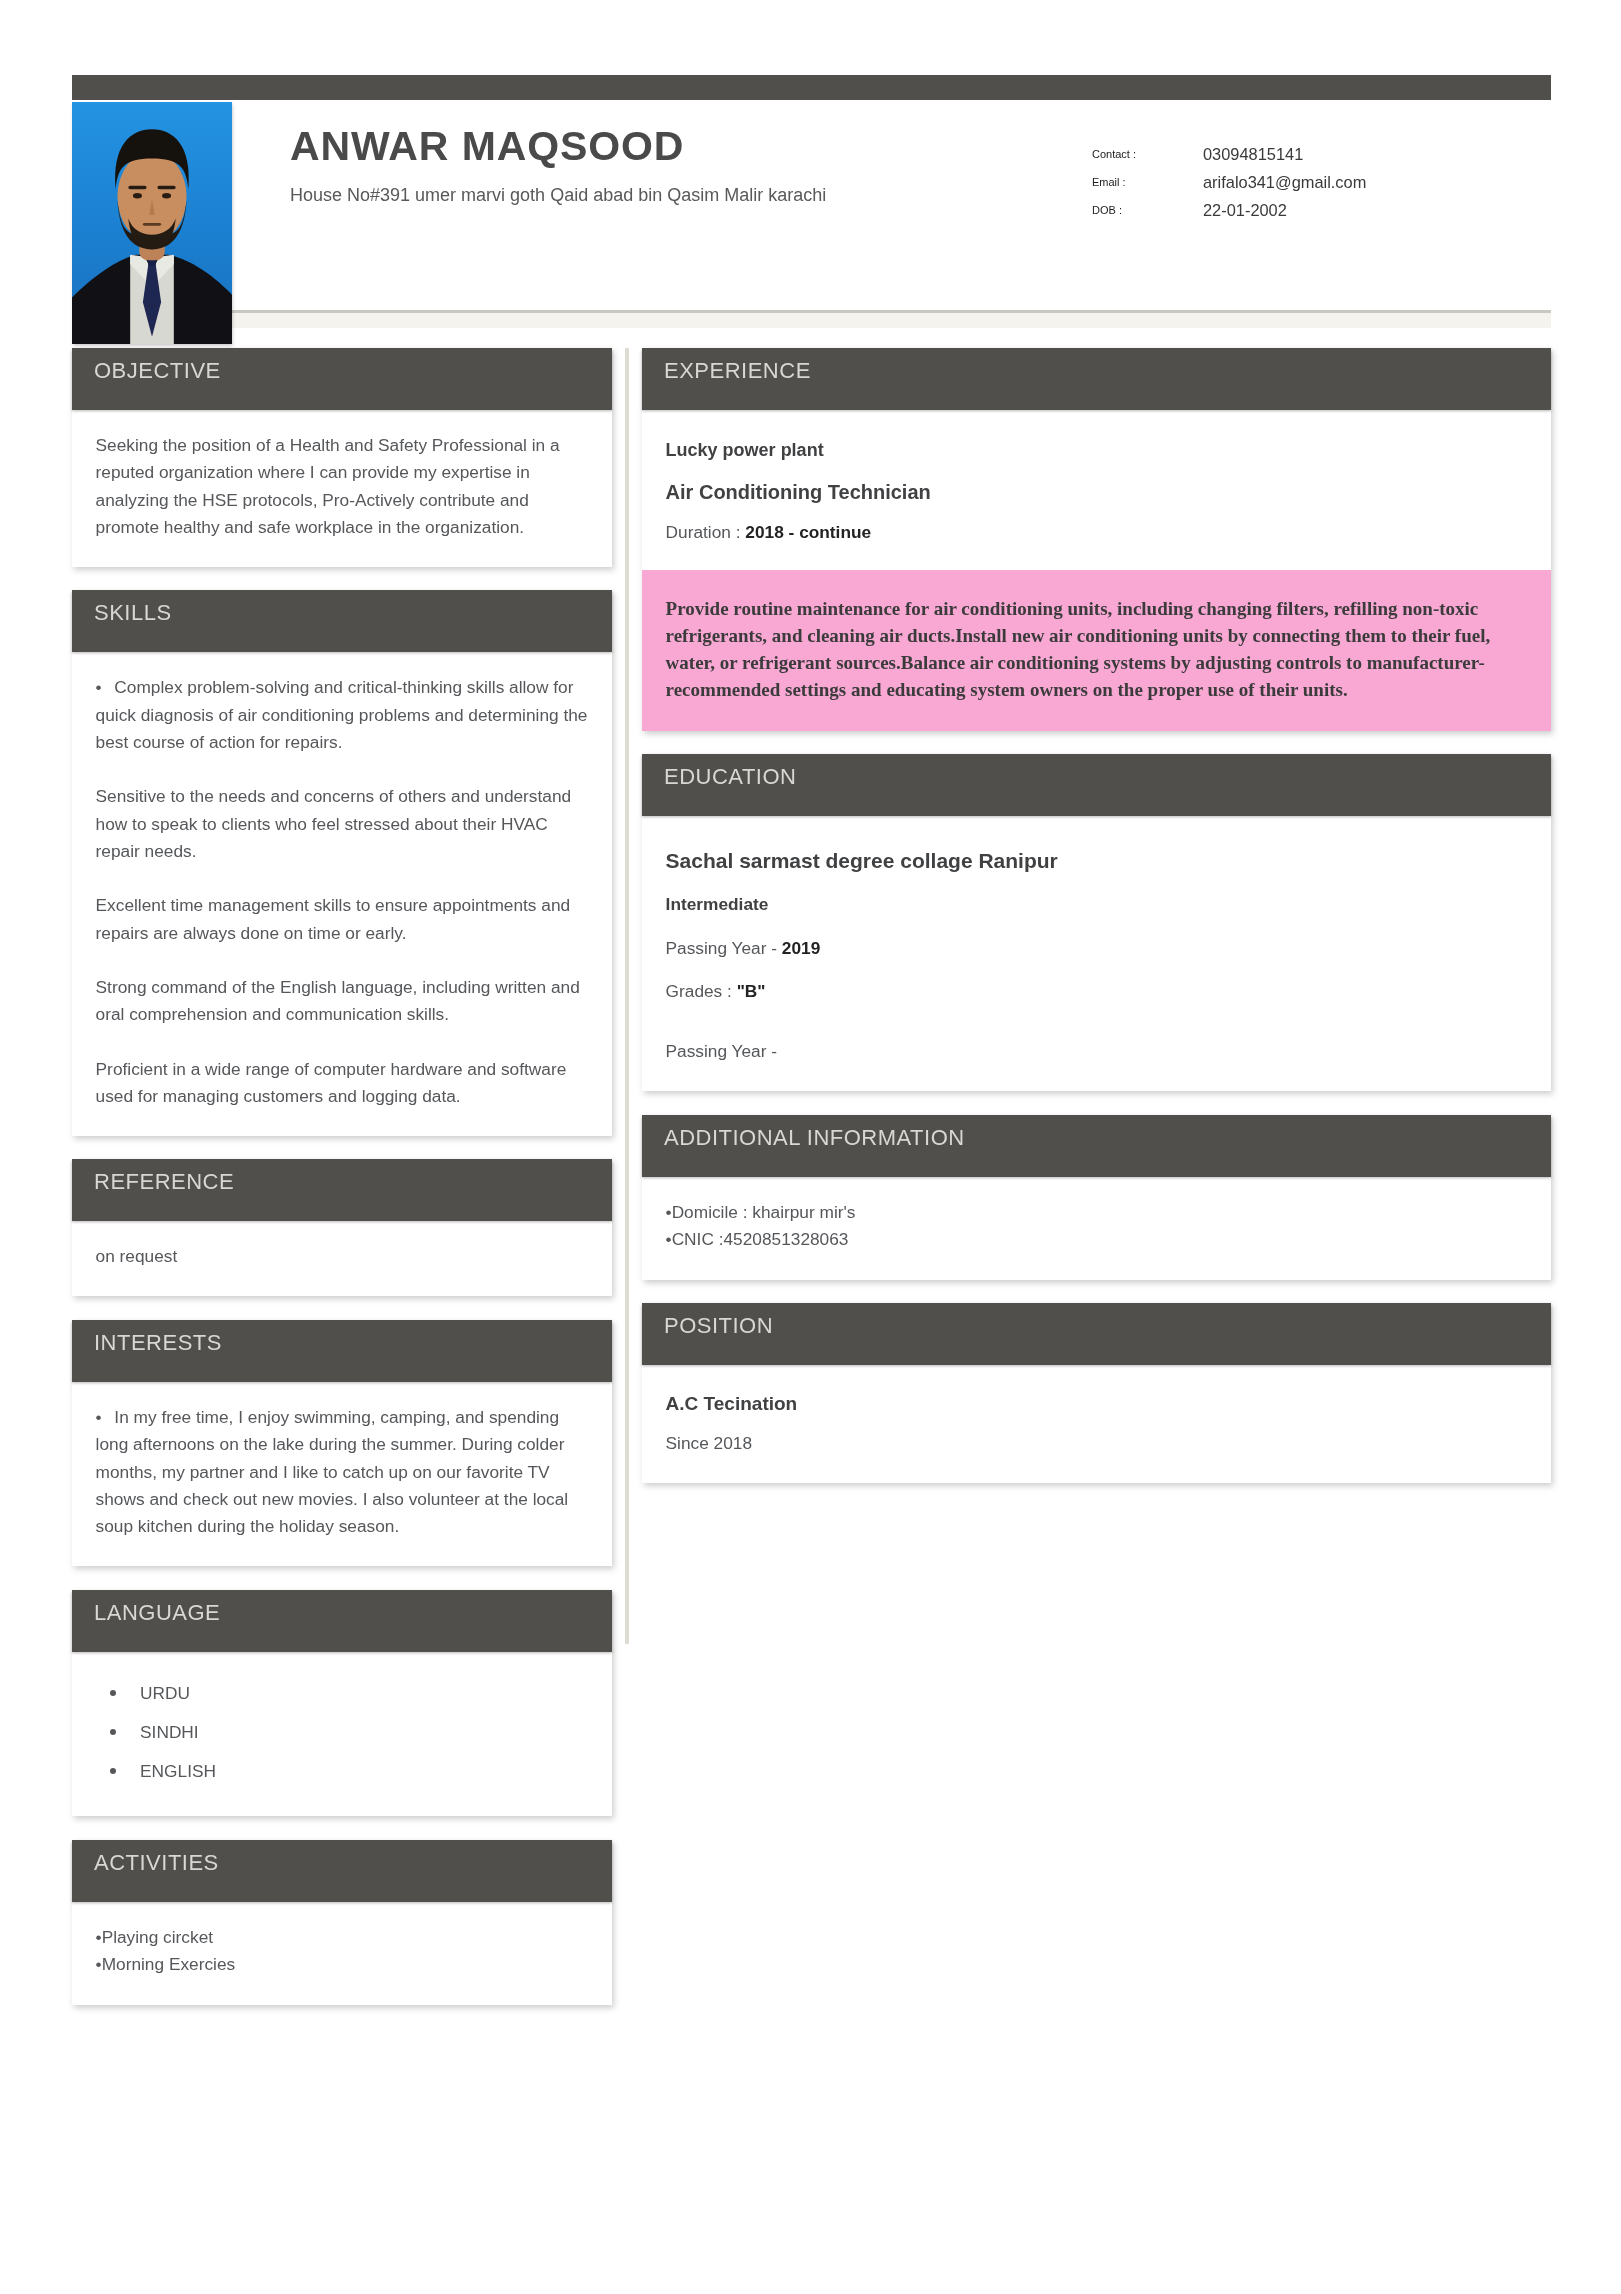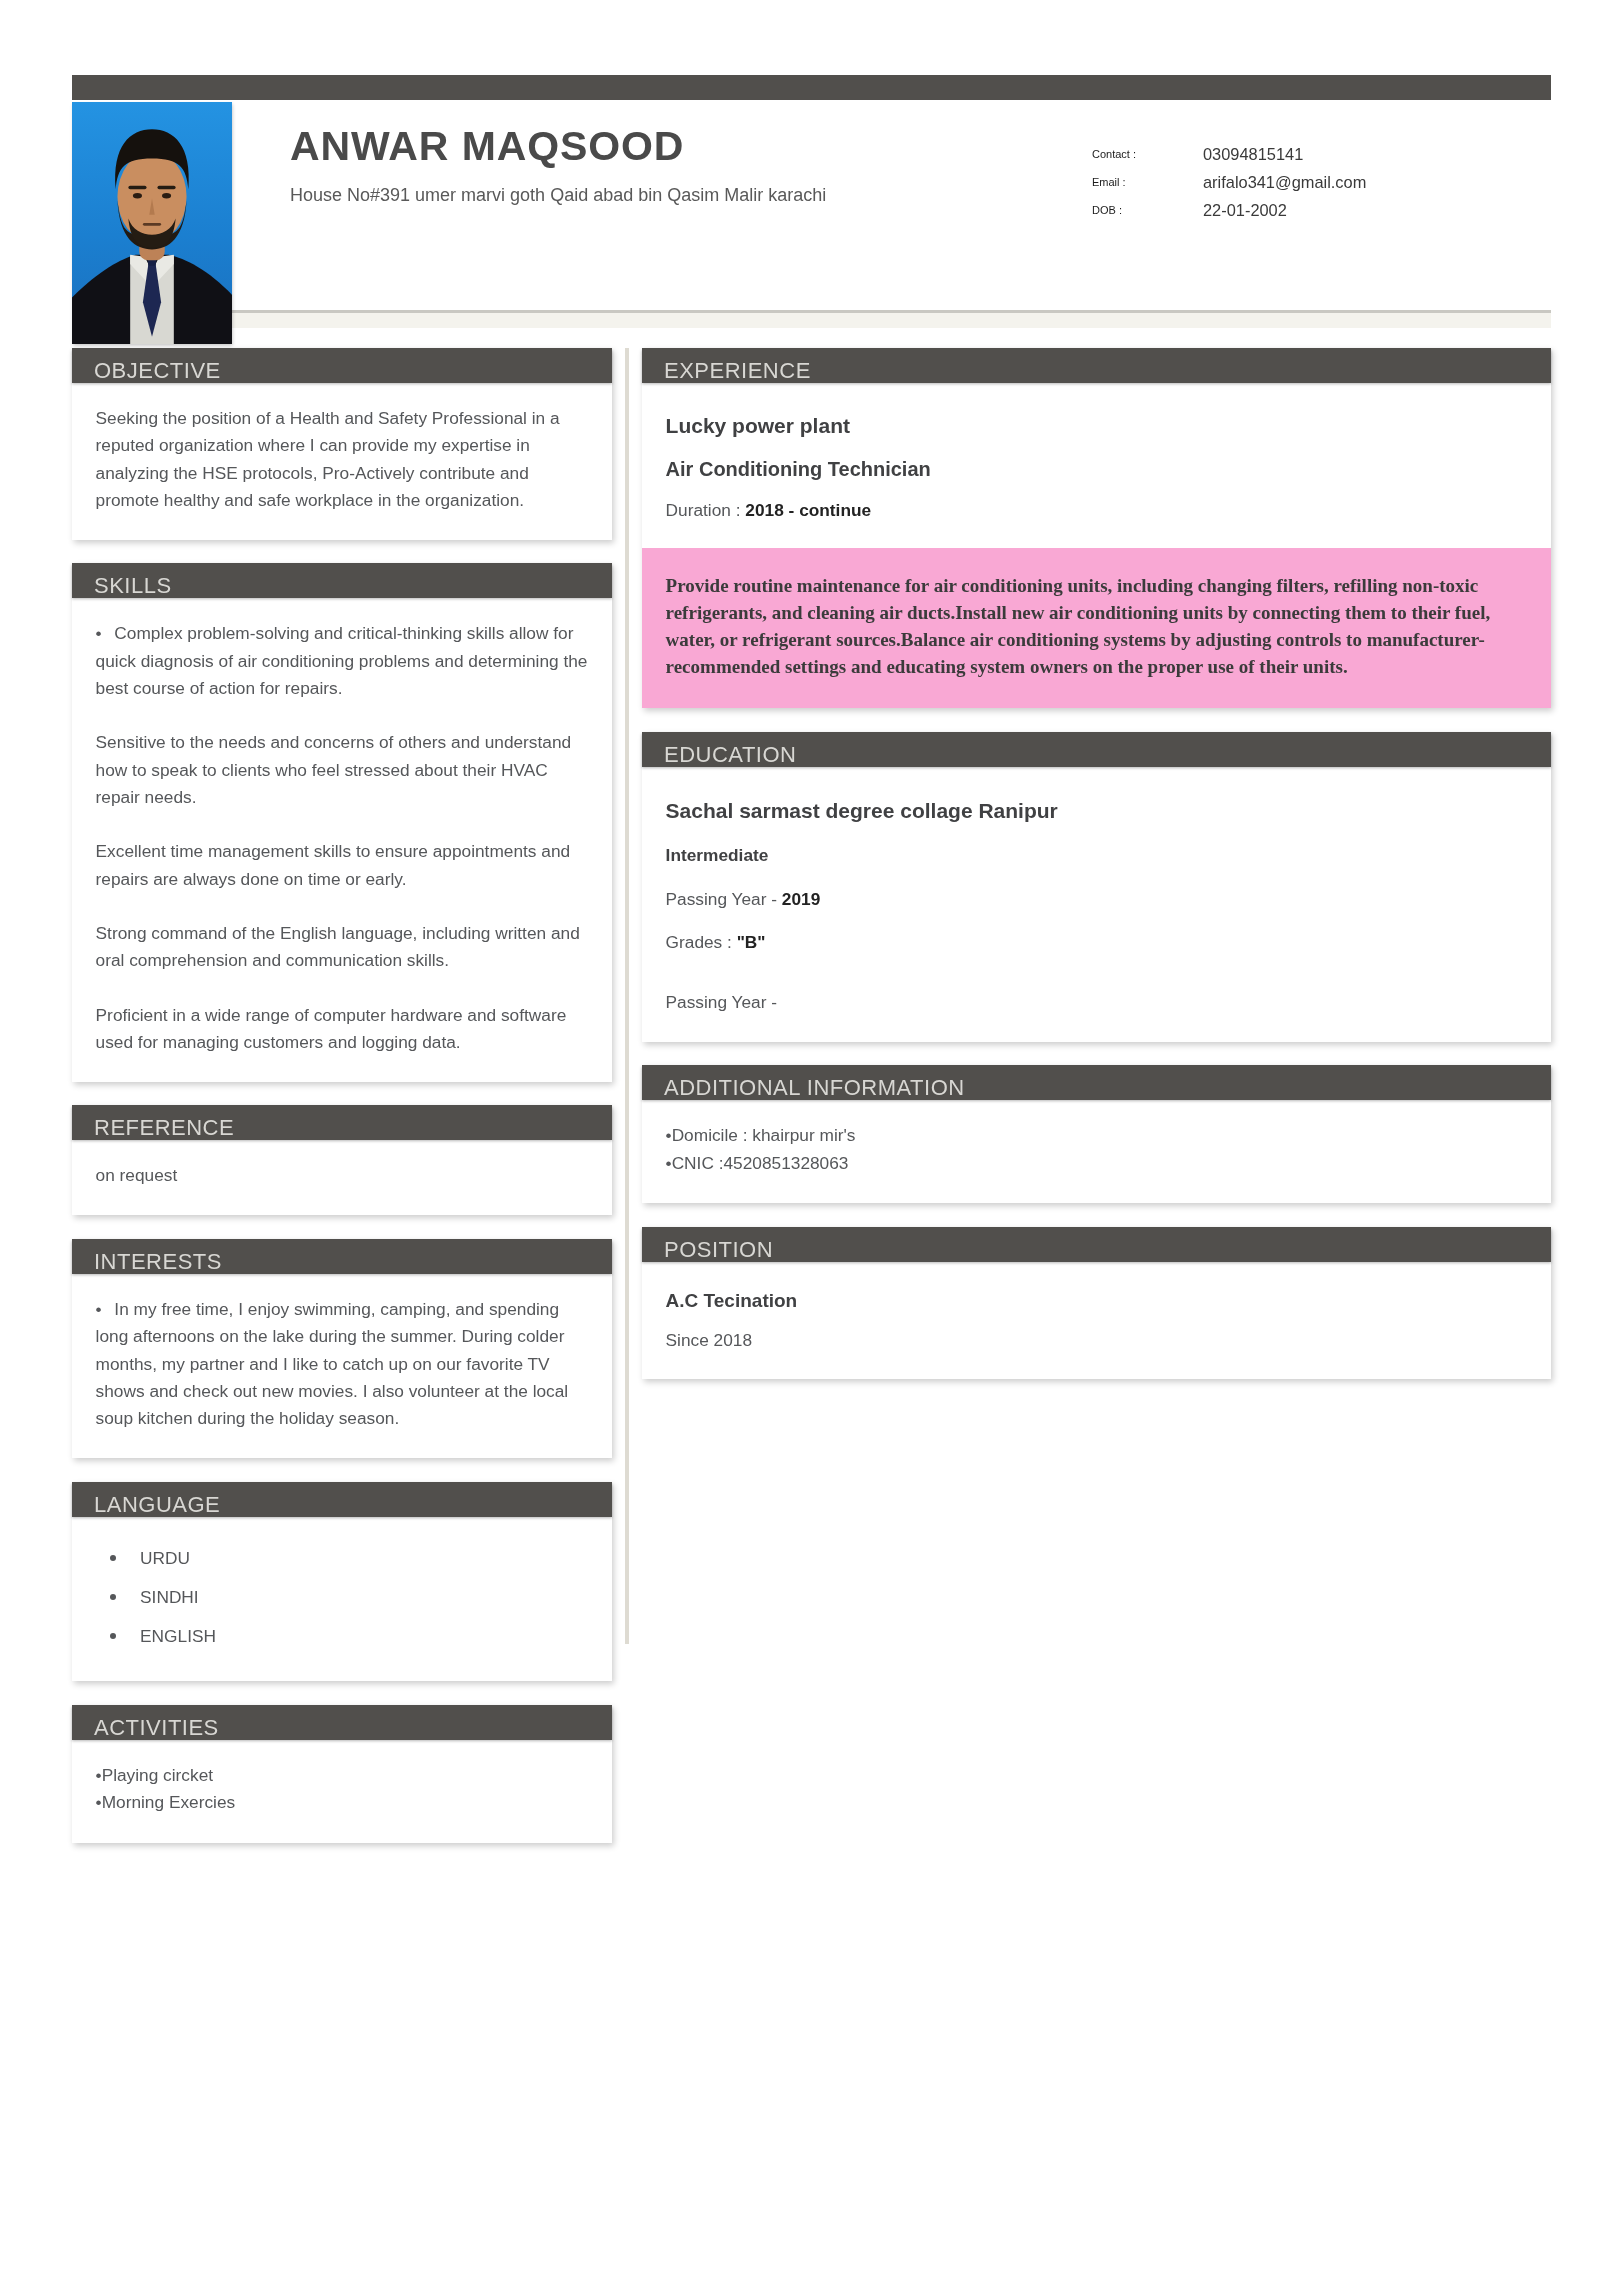--- a/index.html
+++ b/index.html
@@ -23,28 +23,28 @@
   .contact-value{font-size:16.4px;color:#3a3a3a;}
   .header-divider{border-top:3.6px solid #c9c8c2;background:#f4f3ed;height:15.5px;}
   
   .columns{display:flex;margin-top:20px;align-items:flex-start;}
   .col-left{width:540px;flex:none;}
   .col-gap{width:30px;flex:none;display:flex;justify-content:center;}
   .vline{width:4.5px;height:1296px;background:#dedbd2;}
   .col-right{flex:1;min-width:0;}
   
   .card{background:#ffffff;box-shadow:1.8px 2.7px 6.4px rgba(0,0,0,.20);margin-bottom:23.6px;}
-  .bar{height:35px;background:#514f4c;color:#d8d7d3;font-size:22px;line-height:45px;
+  .bar{height:62px;background:#514f4c;color:#d8d7d3;font-size:22px;line-height:45px;
        padding-left:22px;letter-spacing:0.5px;box-shadow:0 1.8px 2.7px rgba(0,0,0,.28);}
   .cbody{padding:22px 23.6px 25.5px;font-size:17.3px;line-height:1.58;color:#55575a;}
   .para{margin:0 0 27px 0;}
   .para:last-child{margin-bottom:0;}
   .inline-bullet{margin-right:12.7px;}
   
-  .exp-company{font-size:21px;font-weight:700;color:#404143;margin:3.6px 0 12.7px;}
+  .exp-company{font-size:18px;font-weight:700;color:#404143;margin:3.6px 0 12.7px;}
   .exp-role{font-size:20px;font-weight:700;color:#404143;margin:0 0 11px;}
   .exp-duration{font-size:17.3px;color:#55575a;}
   .exp-duration b{color:#232323;}
   .exp-desc{margin:23.6px -23.6px -25.5px;padding:25.5px 23.6px 27px;background:#f9a8d4;
     font-family:"Liberation Serif","DejaVu Serif",serif;font-weight:700;
     font-size:19px;line-height:1.42;color:#3b3b3b;}
   
   .edu-school{font-size:21px;font-weight:700;color:#404143;margin:5.5px 0 14.5px;}
   .edu-degree{font-size:17.3px;font-weight:700;color:#404143;margin:0 0 16.4px;}
   .edu-line{margin:0 0 15.5px;}

